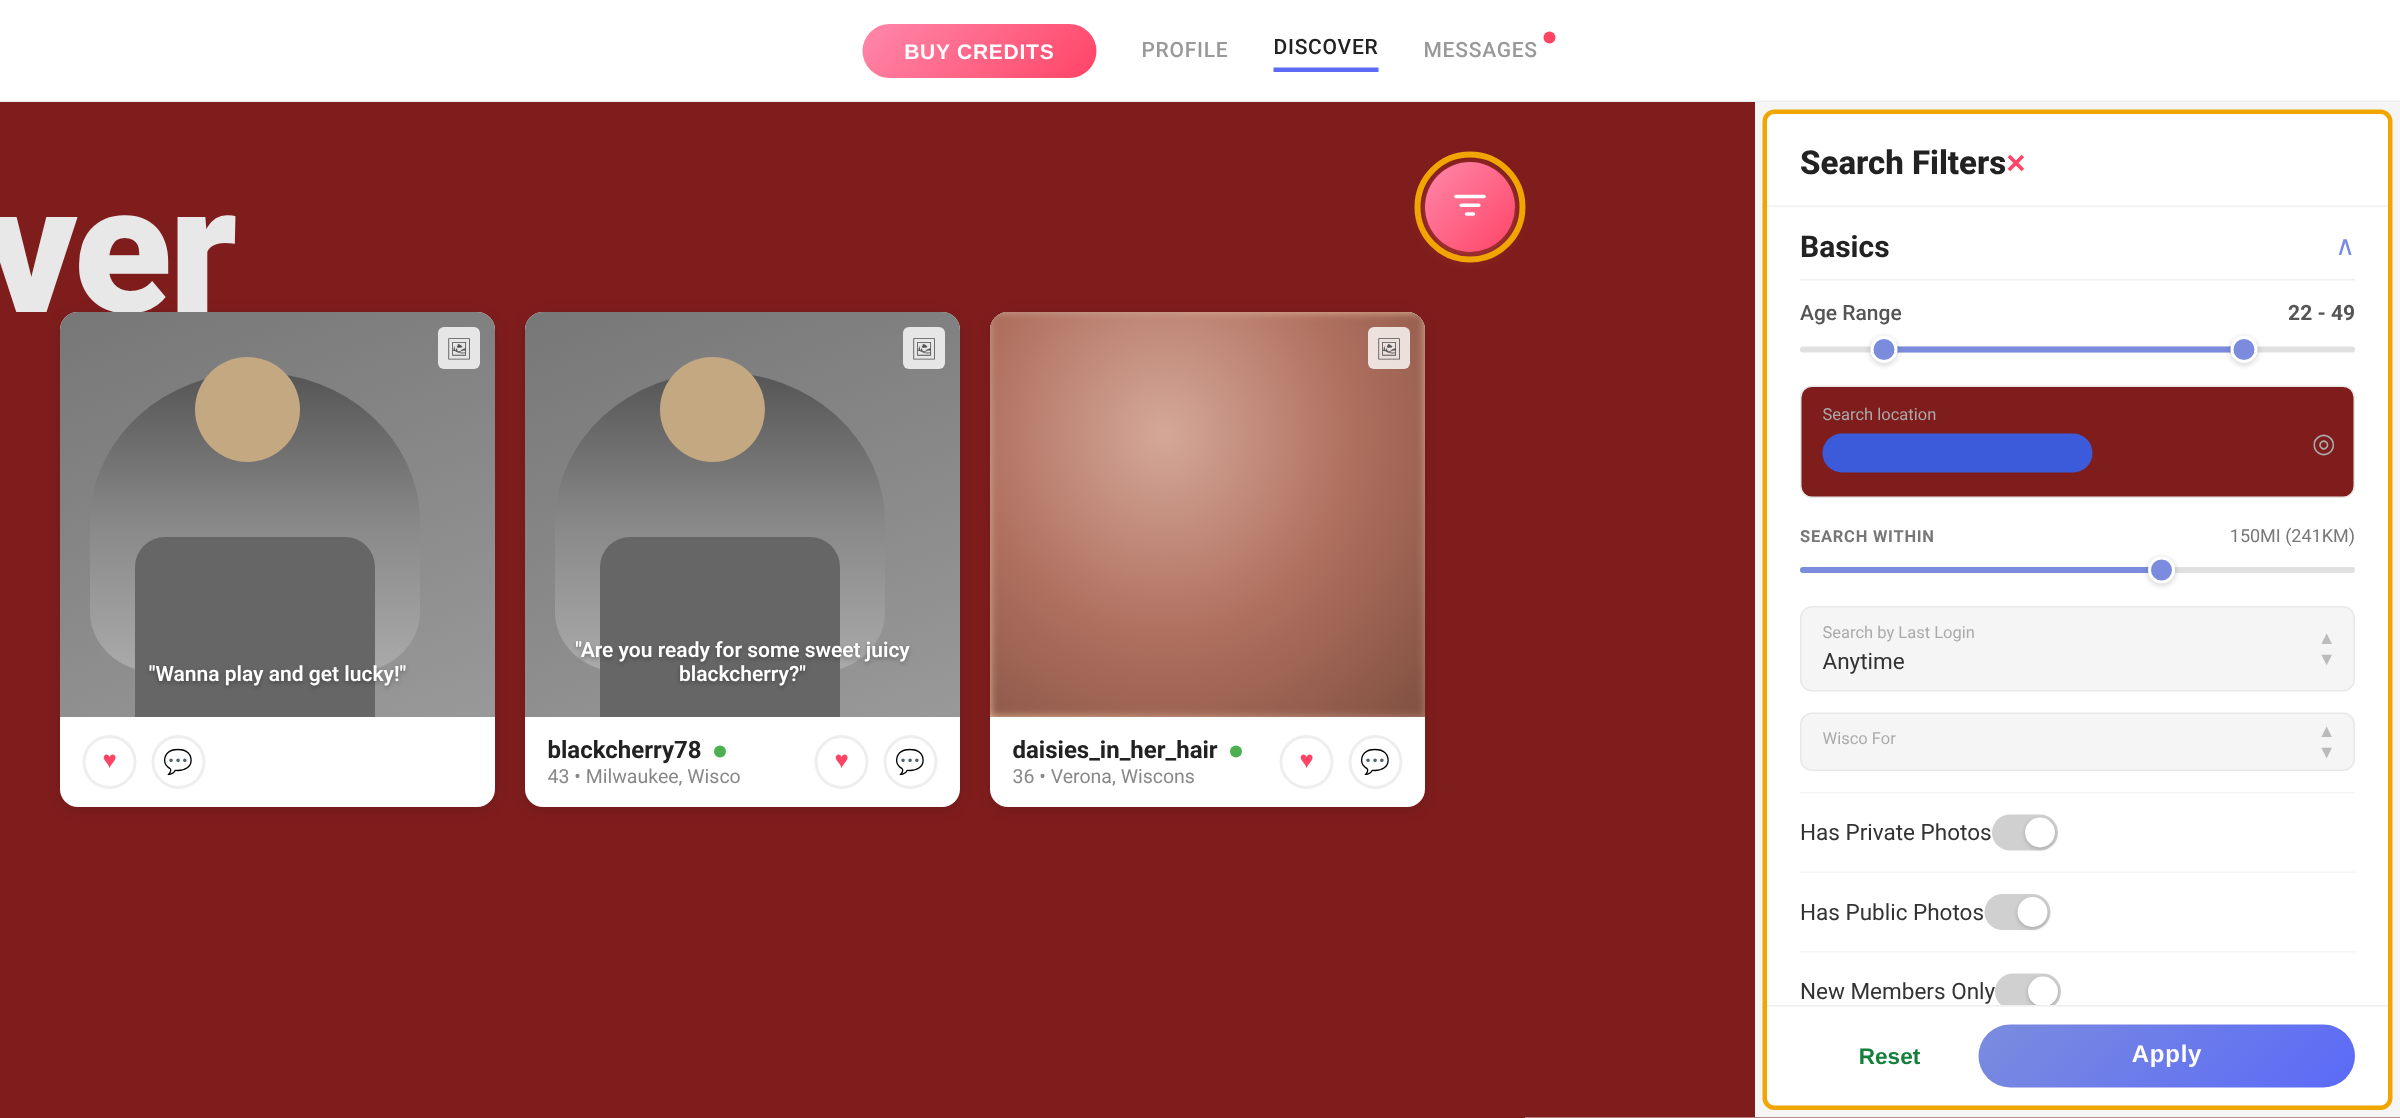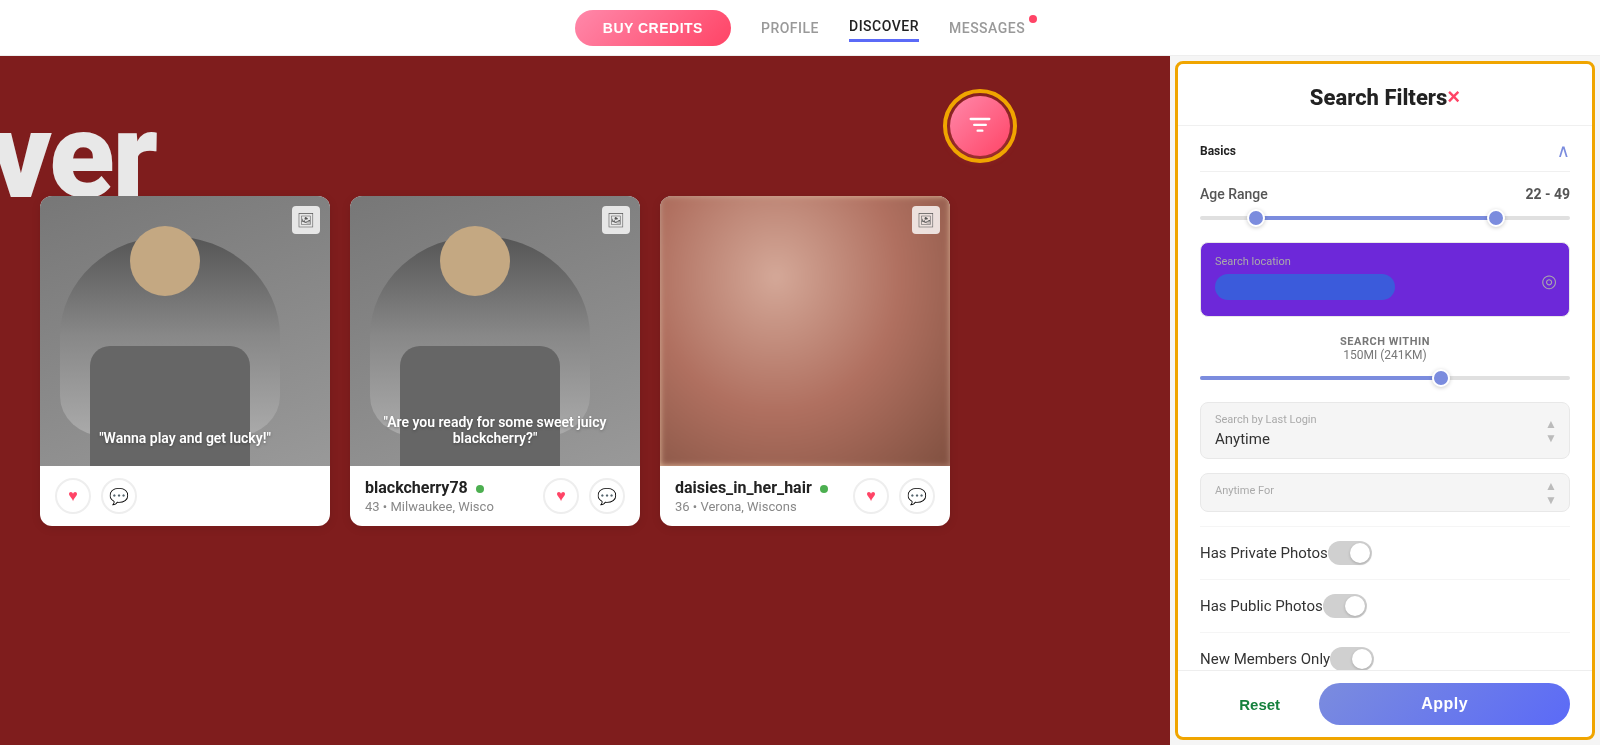--- a/index.html
+++ b/index.html
@@ -15,21 +15,21 @@
 
     
     .header {
       display: flex;
       align-items: center;
       justify-content: center;
       background: #fff;
       padding: 12px 40px;
       border-bottom: 1px solid #eee;
       position: relative;
-      height: 56px;
+      height: 68px;
     }
     .nav-items {
       display: flex;
       align-items: center;
       gap: 30px;
     }
     .buy-credits-btn {
       background: linear-gradient(135deg, #f8a, #f46);
       color: #fff;
       border: none;
@@ -235,21 +235,21 @@
       flex-direction: column;
       border: 3px solid #f0a500;
       border-radius: 8px;
       margin: 5px;
       overflow: hidden;
     }
 
     .panel-header {
       display: flex;
       align-items: center;
-      justify-content: center;
+      justify-content: flex-start;
       padding: 20px 22px 15px;
       border-bottom: 1px solid #f0f0f0;
     }
     .panel-title {
       font-size: 22px;
       font-weight: 800;
       color: #222;
     }
     .close-btn {
       background: none;
@@ -268,21 +268,21 @@
 
     
     .section-header {
       display: flex;
       align-items: center;
       justify-content: space-between;
       padding: 14px 0 10px;
       border-bottom: 1px solid #f0f0f0;
     }
     .section-title {
-      font-size: 12px;
+      font-size: 20px;
       font-weight: 700;
       color: #222;
     }
     .chevron-up {
       color: #7b8cde;
       font-size: 18px;
       cursor: pointer;
     }
 
     
@@ -333,21 +333,21 @@
       height: 18px;
       background: #7b8cde;
       border-radius: 50%;
       border: 2px solid #fff;
       box-shadow: 0 1px 4px rgba(0,0,0,0.2);
       cursor: pointer;
     }
 
     
     .location-box {
-      background: #6d28d9;
+      background: #7f1d1d;
       border: 1px solid #e8e8e8;
       border-radius: 8px;
       padding: 12px 14px;
       margin-bottom: 14px;
       position: relative;
     }
     .location-label {
       font-size: 11px;
       color: #aaa;
       margin-bottom: 6px;
@@ -369,21 +369,20 @@
       font-size: 18px;
       cursor: pointer;
     }
 
     
     .search-within-row {
       display: flex;
       justify-content: space-between;
       align-items: center;
       padding: 4px 0 6px;
-      flex-direction: column;
     }
     .search-within-label {
       font-size: 11px;
       font-weight: 700;
       color: #777;
       letter-spacing: 0.5px;
       text-transform: uppercase;
     }
     .search-within-value {
       font-size: 12px;
@@ -659,21 +658,21 @@
         <div class="range-thumb" style="left:65%;"></div>
       </div>
 
       <div class="dropdown-box">
         <div class="dropdown-label">Search by Last Login</div>
         <div class="dropdown-value">Anytime</div>
         <div class="dropdown-arrows">▲<br>▼</div>
       </div>
 
       <div class="dropdown-box">
-        <div class="dropdown-label">Anytime For</div>
+        <div class="dropdown-label">Wisco For</div>
         <div class="dropdown-value"></div>
         <div class="dropdown-arrows">▲<br>▼</div>
       </div>
 
       <div class="toggle-row">
         <span class="toggle-label">Has Private Photos</span>
         <div class="toggle">
           <div class="toggle-thumb"></div>
         </div>
       </div>

